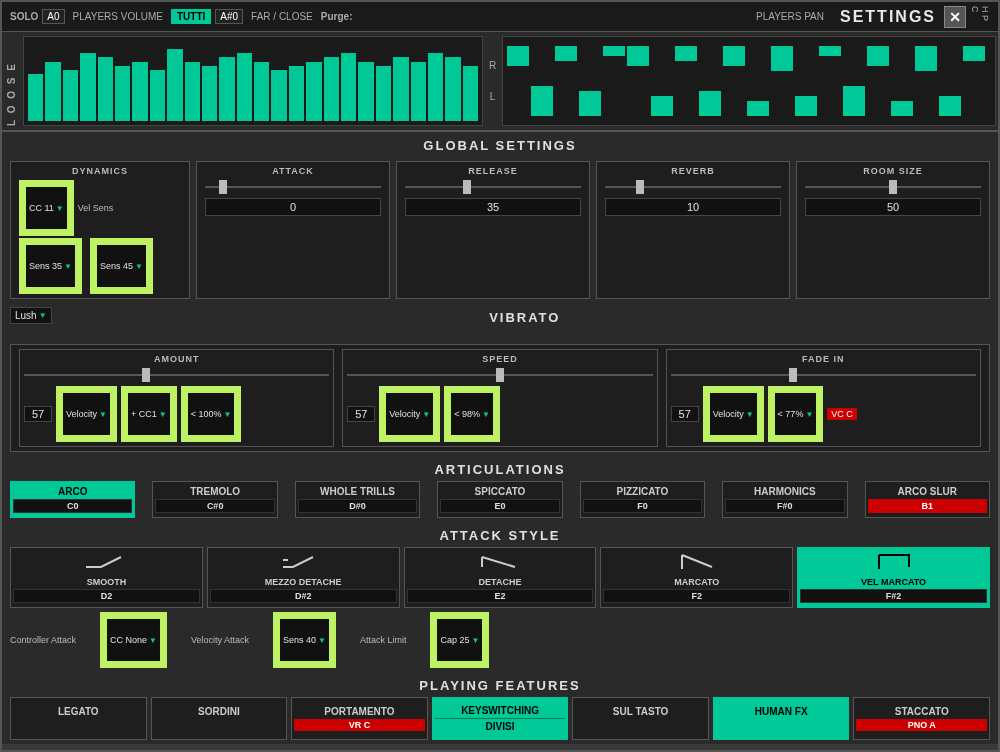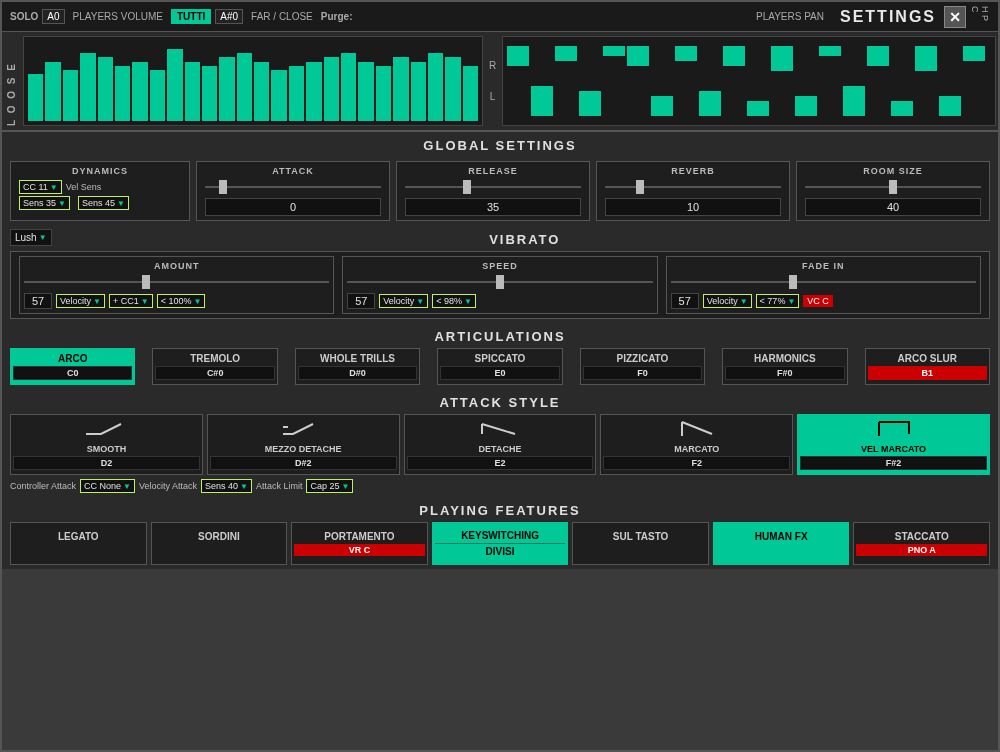--- a/index.html
+++ b/index.html
@@ -153,22 +153,22 @@
     .dyn-row {
       display: flex;
       gap: 4px;
       align-items: center;
       margin-top: 2px;
     }
     .dyn-dropdown {
       background: #111;
       color: #e0e0e0;
       font-size: 9px;
-      padding: 1px 3px;
-      border: 1px solid #bef264;
+      padding: 16px 3px;
+      border: 7px solid #bef264;
       display: flex; align-items: center;
     }
     .dropdown-arrow { color: #00c896; margin-left: 2px; font-size: 8px; }
 
     
     .vibrato-section {
       background: #2a2a2a;
       padding: 4px 8px;
     }
     .vibrato-inner {
@@ -296,21 +296,21 @@
       color: #e0e0e0;
       font-size: 9px;
       padding: 1px 4px;
       border: 1px solid #333;
       text-align: center;
       margin-top: 2px;
     }
 
     .attack-row2 {
       display: flex;
-      gap: 4px;
+      gap: 24px;
       margin-top: 4px;
       align-items: center;
       font-size: 9px;
       color: #bbb;
     }
     .ctrl-label { font-size: 9px; color: #bbb; }
 
     
     .playing-section {
       background: #2a2a2a;
@@ -574,27 +574,27 @@
       </div>
       <span class="gs-value-box">10</span>
     </div>
 
     <div class="gs-panel">
       <div class="gs-panel-title">ROOM SIZE</div>
       <div class="slider-container">
         <div class="slider-track"></div>
         <div class="slider-thumb" style="left:50%;"></div>
       </div>
-      <span class="gs-value-box">40</span>
+      <span class="gs-value-box">50</span>
     </div>
 
   </div>
 
   <div class="vibrato-section">
-    <div style="display:flex; align-items:center; gap:8px; margin-bottom:1px;">
+    <div style="display:flex; align-items:center; gap:8px; margin-bottom:16px;">
       <div class="lush-dropdown">
         <span>Lush</span>
         <span class="dropdown-arrow">▼</span>
       </div>
       <div class="section-title" style="flex:1; background:transparent; padding:0;">VIBRATO</div>
     </div>
     <div class="vibrato-inner">
       <div class="vibrato-row">
 
         <div class="vibrato-panel">

